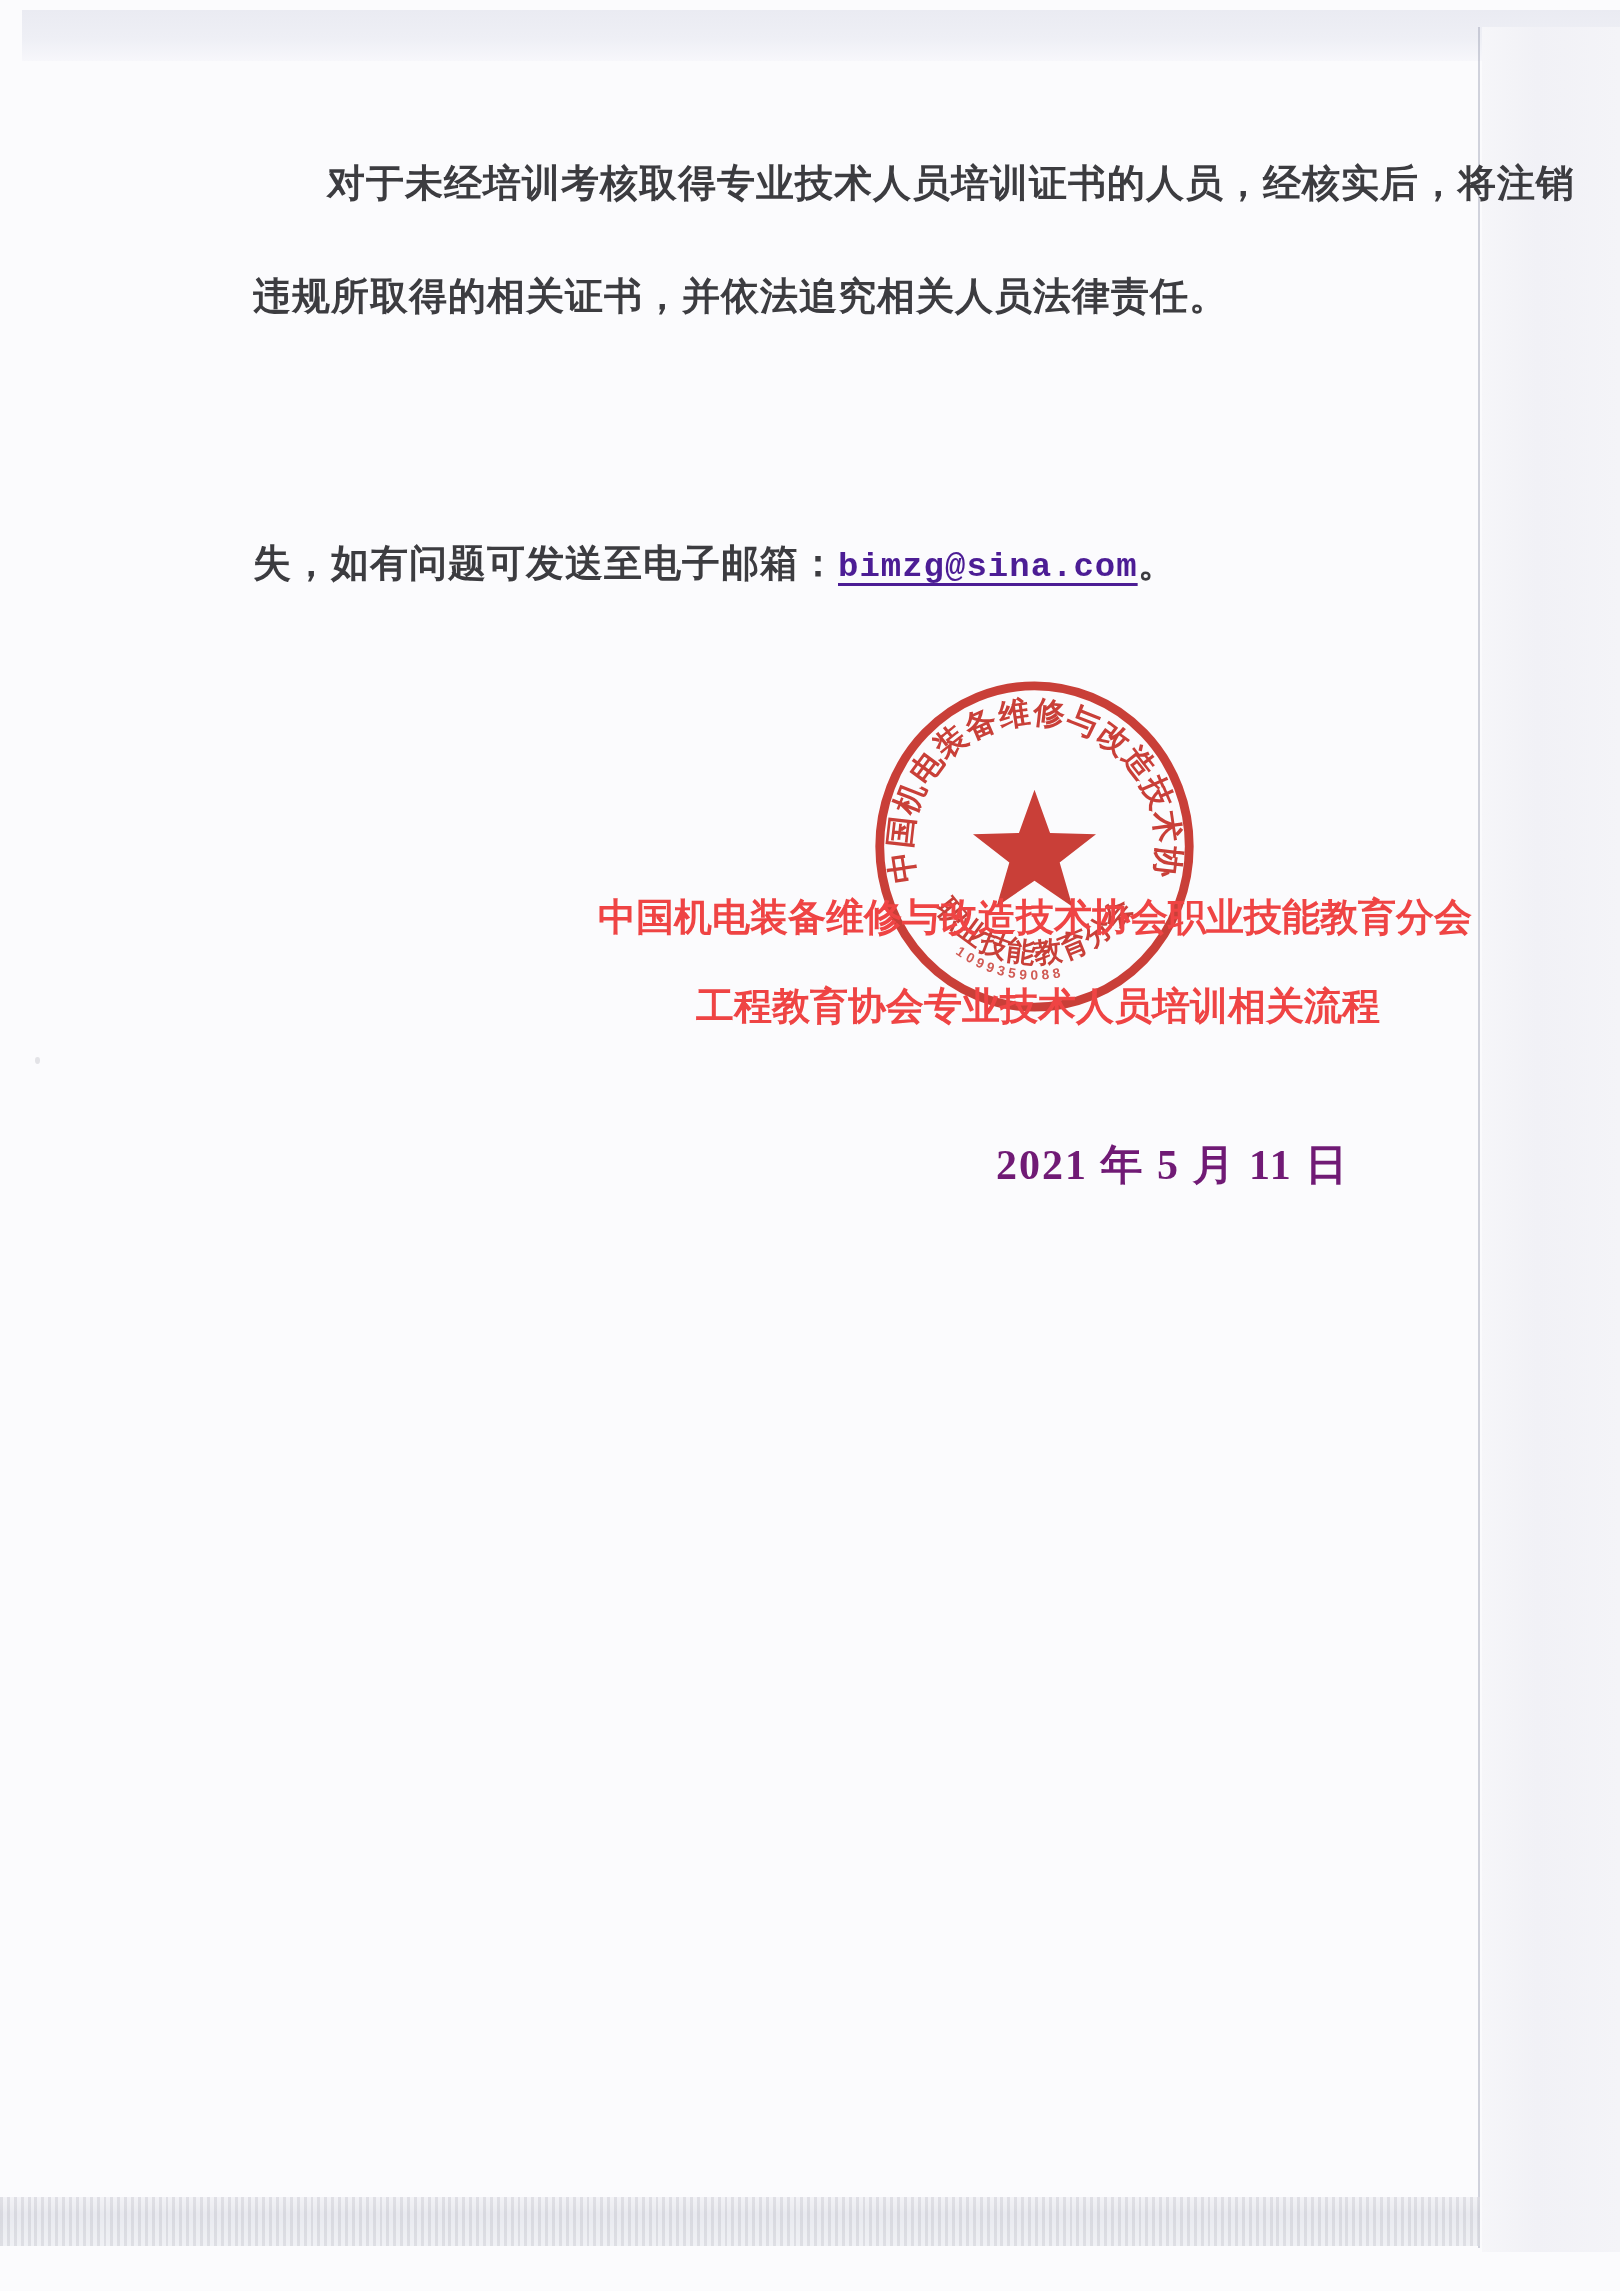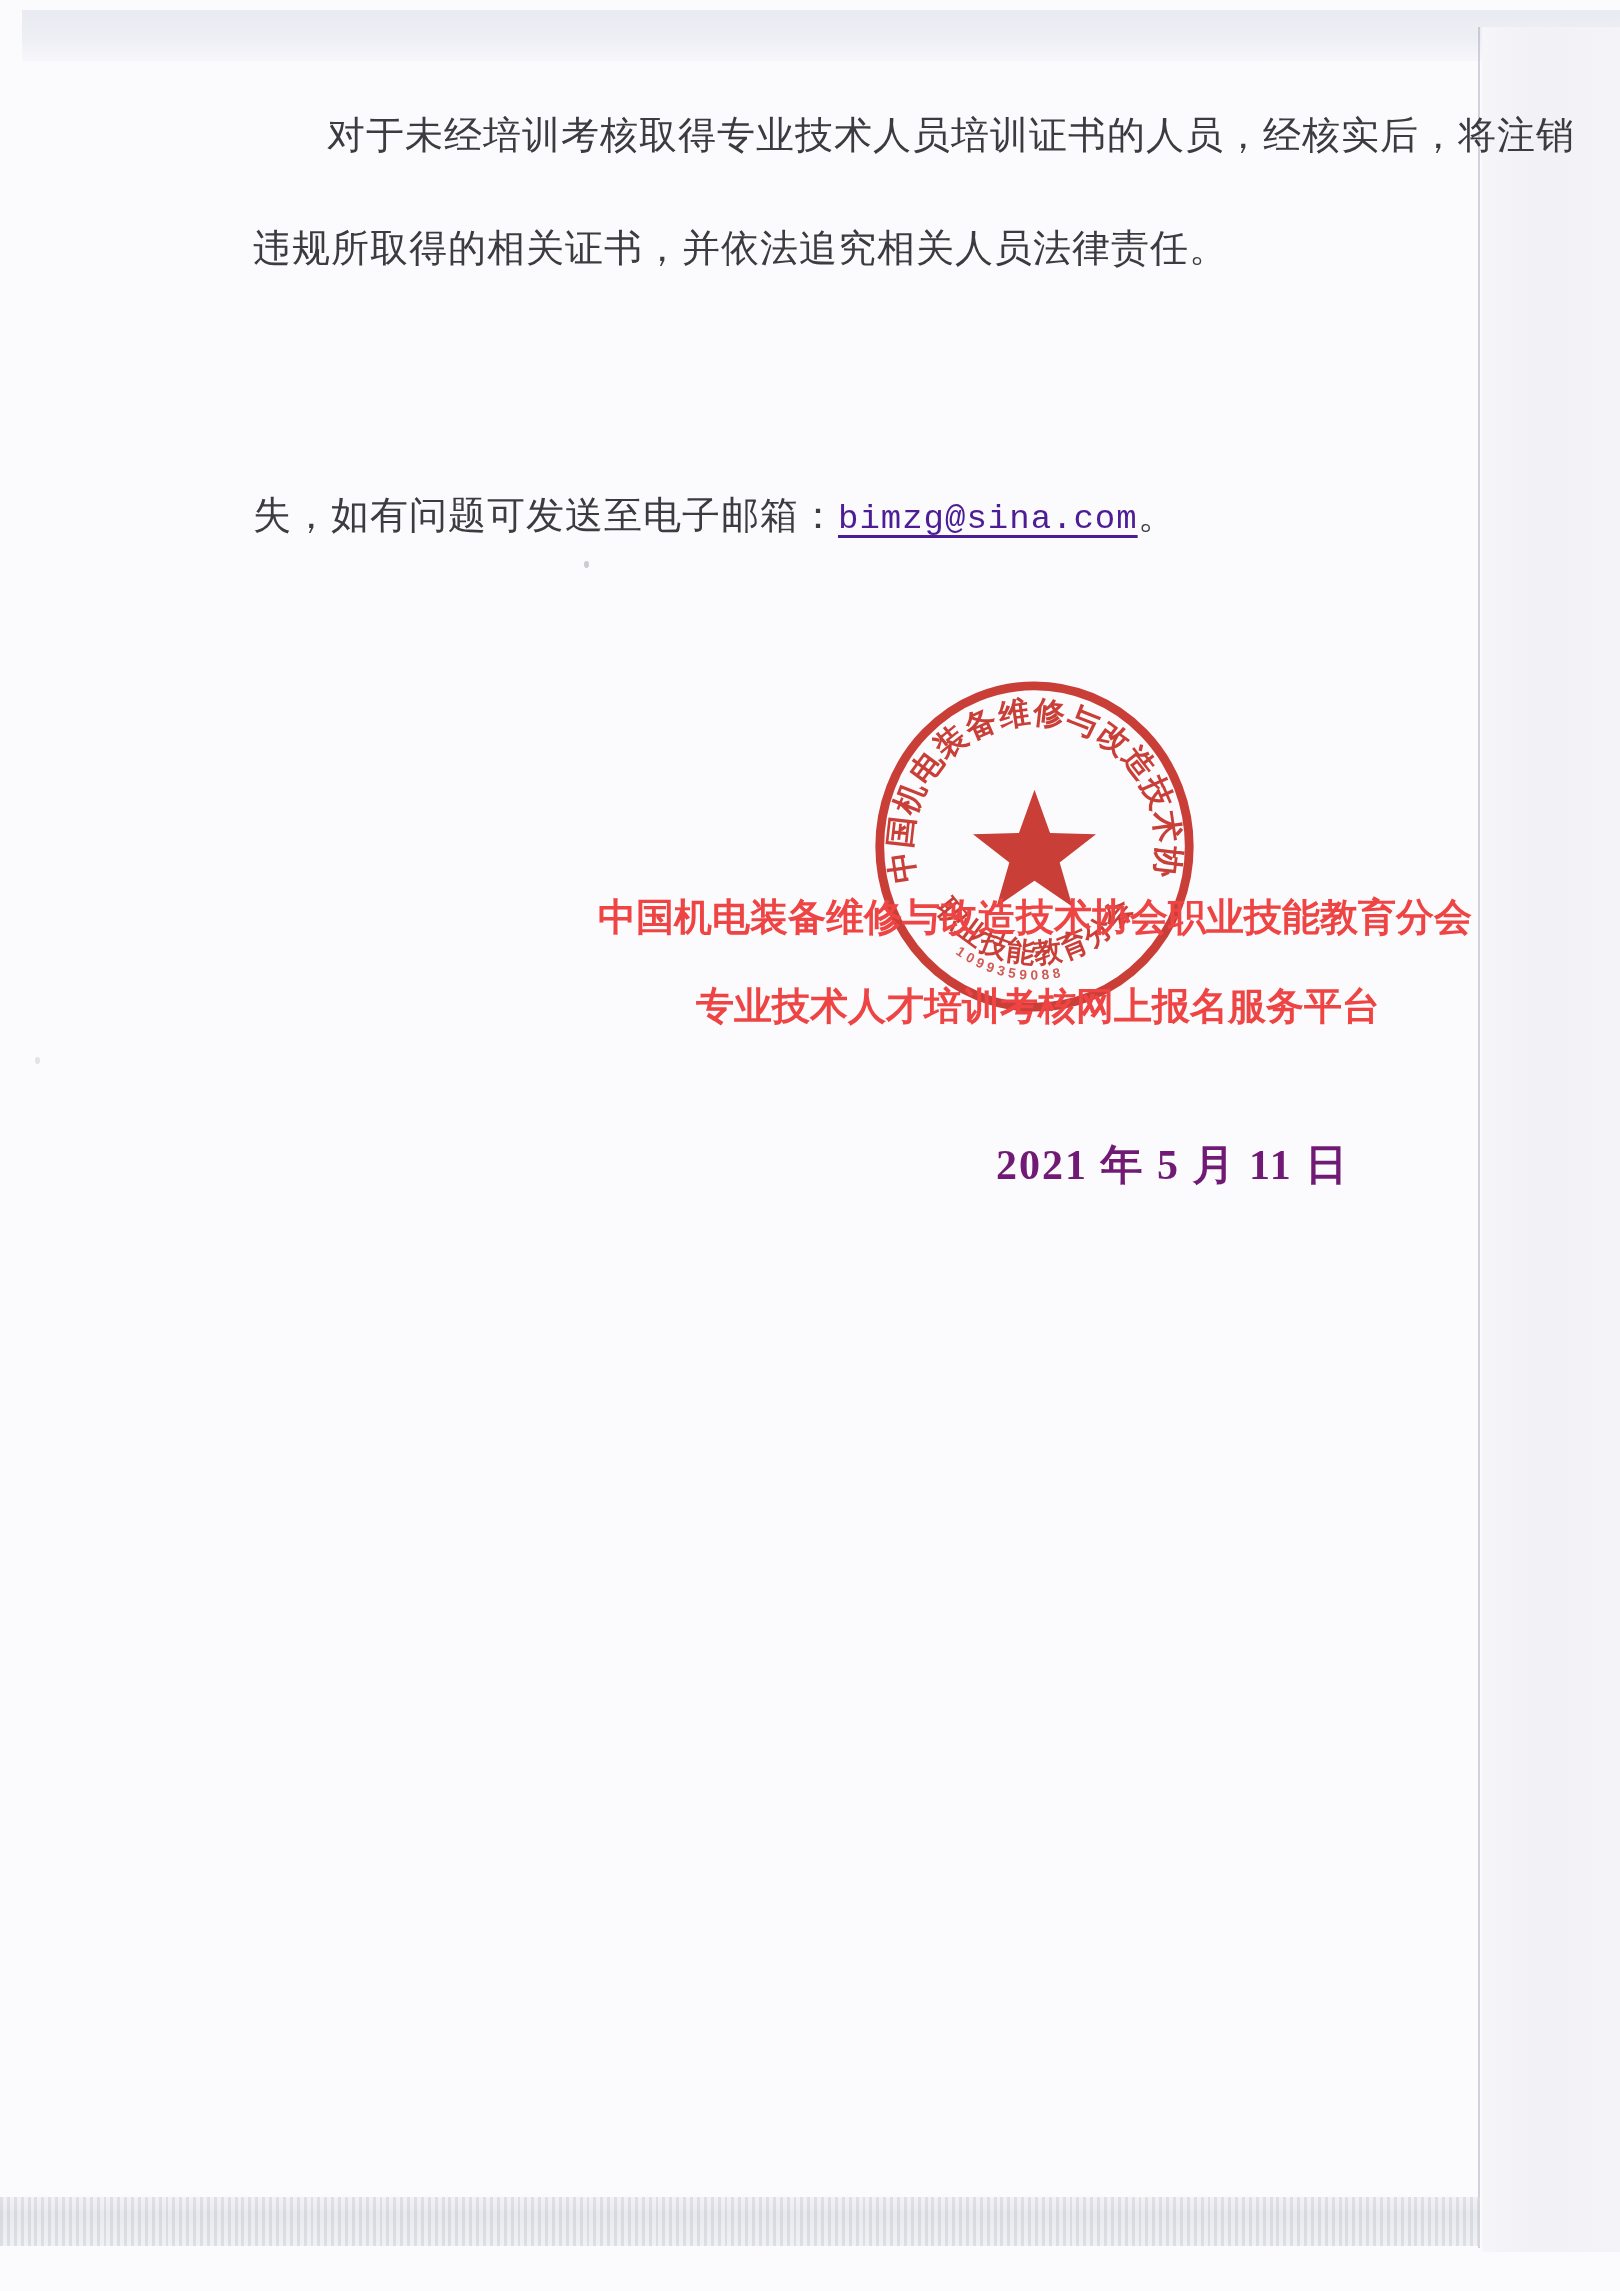--- a/index.html
+++ b/index.html
@@ -32,21 +32,22 @@
   }
   .scan-speck{
     position:absolute;width:4.9px;height:6.9px;border-radius:50%;
     background:rgba(60,60,80,.25);
   }
   
   .body-line{
     position:absolute;
     font-size:38px;color:#3c3c40;
     letter-spacing:1px;white-space:nowrap;
-    font-weight:400;
+    font-weight:700;
+    margin-top:48px;
   }
   .email-link{
     font-family:"Liberation Mono","DejaVu Sans Mono",monospace;
     font-size:34px;
     text-decoration:underline;
     text-underline-offset:6.9px;
     cursor:pointer;
   }
   .cn-period{font-size:38px;}
   
@@ -101,17 +102,17 @@
     </text>
     <text font-size="29" font-weight="700" fill="#c93128" letter-spacing="1">
       <textPath href="#bannerTextPath" startOffset="4">职业技能教育分会</textPath>
     </text>
     <text font-size="14" font-weight="700" fill="#c93128" letter-spacing="4" opacity="0.85">
       <textPath href="#serialTextPath" startOffset="32">1099359088</textPath>
     </text>
   </svg>
 
   <div class="sig-line" style="left:598px;top:892px;">中国机电装备维修与改造技术协会职业技能教育分会</div>
-  <div class="sig-line" style="left:696px;top:981px;">专业技术人才培训考核网上报名服务平台</div>
+  <div class="sig-line" style="left:696px;top:981px;">工程教育协会专业技术人员培训相关流程</div>
   <div class="date-line" style="left:996px;top:1137px;">2021 年 5 月 11 日</div>
 
 </div>
 
 
 </body></html>

